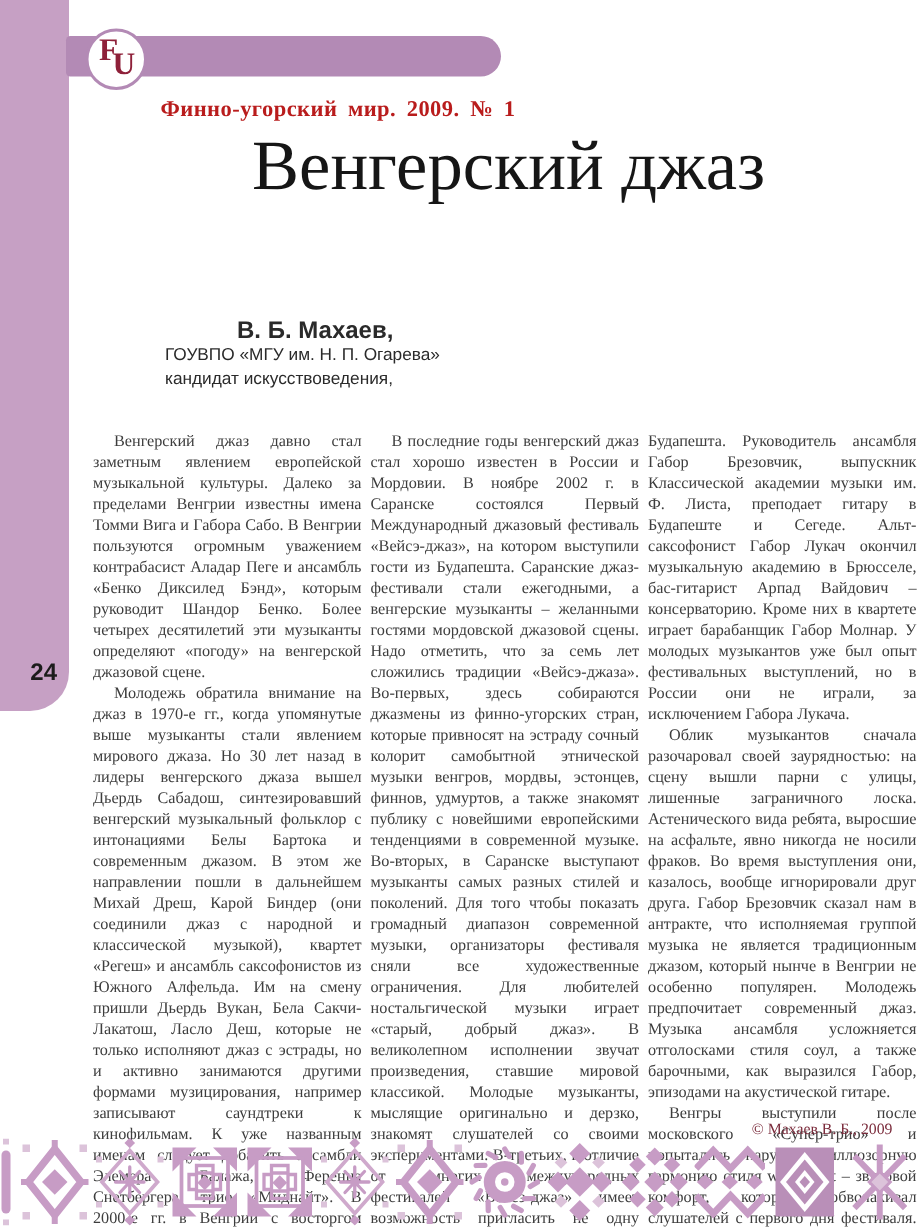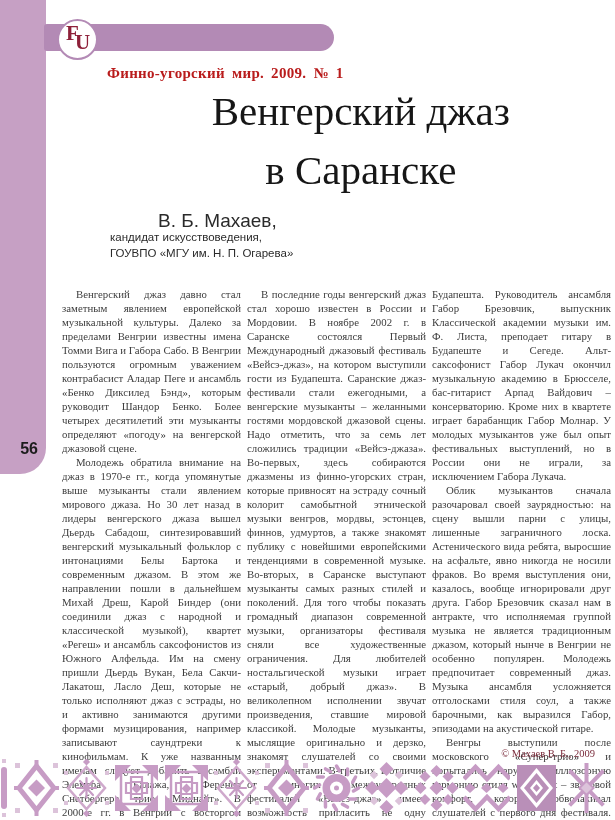--- a/index.html
+++ b/index.html
@@ -37,28 +37,28 @@
   }
   .logo-circle span {
     position:absolute; font-family:"Liberation Serif","DejaVu Serif",serif;
     font-weight:bold; color:#8e2039; font-size:21px; line-height:21px;
   }
   .logo-f { left:7px; top:2px; }
   .logo-u { left:16px; top:11px; }
 
   
   .article-title {
-    position:absolute; right:105px; top:82px; text-align:center;
+    position:absolute; right:105px; top:82px; text-align:left;
     font-family:"Liberation Serif","DejaVu Serif",serif;
-    font-size:41px; line-height:59px; color:#161616; white-space:nowrap;
+    font-size:47px; line-height:59px; color:#161616; white-space:nowrap;
   }
 
   
   .author-block { position:absolute; left:110px; top:212px; color:#2a2a2a; }
-  .author-name { font-size:19px; font-weight:normal; line-height:17px;padding-left:48px; }
+  .author-name { font-size:16px; font-weight:bold; line-height:17px;padding-left:48px; }
   .author-line { font-size:11.5px; line-height:16px; }
 
   
   .body-columns {
     position:absolute; left:62px; top:287px; width:549px;
     display:flex; gap:6px;
   }
   .column {
     width:179px; flex:0 0 179px; font-size:10.8px; line-height:14px;
     text-align:justify; color:#3d3d3d;
@@ -80,39 +80,38 @@
   }
   .tile { flex:0 0 auto; height:58px; }
   .tile svg { display:block; }
 </style>
 </head>
 <body>
 
 <div class="page">
 
   <div class="side-strip">
-    <span class="page-number">56</span>
+    <span class="page-number">24</span>
   </div>
 
   <div class="header-banner"></div>
   <div class="logo-circle">
     <span class="logo-f">F</span>
     <span class="logo-u">U</span>
   </div>
   <div class="banner-title">Финно-угорский мир. 2009. № 1</div>
 
   <div class="article-title">
     <div>Венгерский джаз</div>
-    <div>в Саранске</div>
   </div>
 
   <div class="author-block">
     <div class="author-name">В. Б. Махаев,</div>
+    <div class="author-line">ГОУВПО «МГУ им. Н. П. Огарева»</div>
     <div class="author-line">кандидат искусствоведения,</div>
-    <div class="author-line">ГОУВПО «МГУ им. Н. П. Огарева»</div>
   </div>
 
   <div class="body-columns">
       <div class="column">
         <p class="indent">Венгерский джаз давно стал заметным явлением европейской музыкальной культуры. Далеко за пределами Венгрии известны имена Томми Вига и Габора Сабо. В Венгрии пользуются огромным уважением контрабасист Аладар Пеге и ансамбль «Бенко Диксилед Бэнд», которым руководит Шандор Бенко. Более четырех десятилетий эти музыканты определяют «погоду» на венгерской джазовой сцене.</p>
         <p class="indent">Молодежь обратила внимание на джаз в 1970-е гг., когда упомянутые выше музыканты стали явлением мирового джаза. Но 30 лет назад в лидеры венгерского джаза вышел Дьердь Сабадош, синтезировавший венгерский музыкальный фольклор с интонациями Белы Бартока и современным джазом. В этом же направлении пошли в дальнейшем Михай Дреш, Карой Биндер (они соединили джаз с народной и классической музыкой), квартет «Регеш» и ансамбль саксофонистов из Южного Алфельда. Им на смену пришли Дьердь Вукан, Бела Сакчи-Лакатош, Ласло Деш, которые не только исполняют джаз с эстрады, но и активно занимаются другими формами музицирования, например записывают саундтреки к кинофильмам. К уже названным именам следует добавить ансамбли Элемера Балажа, Ференца Снетбергера, трио «Миднайт». В 2000-е гг. в Венгрии с восторгом заговорили о творчестве Арпада Олаха Цумо, который в возрасте 21 года на конкурсе «Jazz Hoeilaart Intern,l Contest-2001» завоевал все высшие награды.</p>
       </div>
       <div class="column">
         <p class="indent">В последние годы венгерский джаз стал хорошо известен в России и Мордовии. В ноябре 2002 г. в Саранске состоялся Первый Международный джазовый фестиваль «Вейсэ-джаз», на котором выступили гости из Будапешта. Саранские джаз-фестивали стали ежегодными, а венгерские музыканты – желанными гостями мордовской джазовой сцены. Надо отметить, что за семь лет сложились традиции «Вейсэ-джаза». Во-первых, здесь собираются джазмены из финно-угорских стран, которые привносят на эстраду сочный колорит самобытной этнической музыки венгров, мордвы, эстонцев, финнов, удмуртов, а также знакомят публику с новейшими европейскими тенденциями в современной музыке. Во-вторых, в Саранске выступают музыканты самых разных стилей и поколений. Для того чтобы показать громадный диапазон современной музыки, организаторы фестиваля сняли все художественные ограничения. Для любителей ностальгической музыки играет «старый, добрый джаз». В великолепном исполнении звучат произведения, ставшие мировой классикой. Молодые музыканты, мыслящие оригинально и дерзко, знакомят слушателей со своими экспериментами. В-третьих, в отличие от многих международных фестивалей «Вейсэ-джаз» имеет возможность пригласить не одну музыкальную «звезду», а целую плеяду всемирно известных исполнителей.</p>
       </div>

